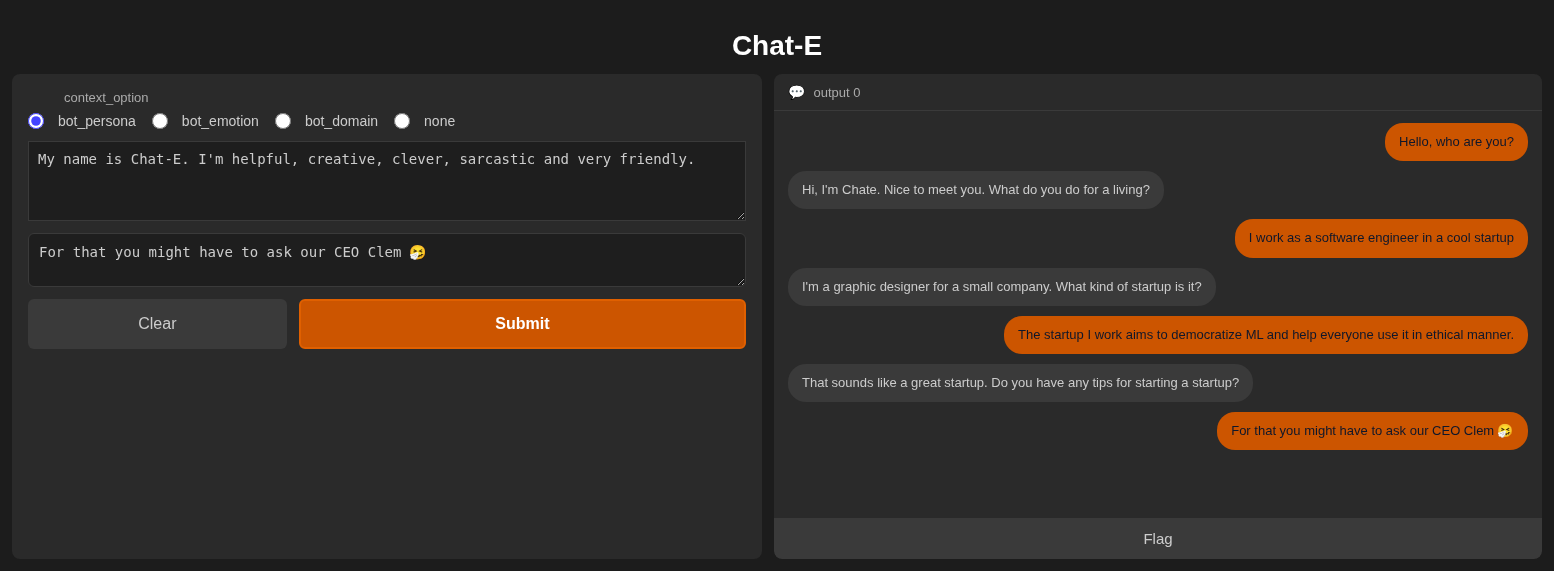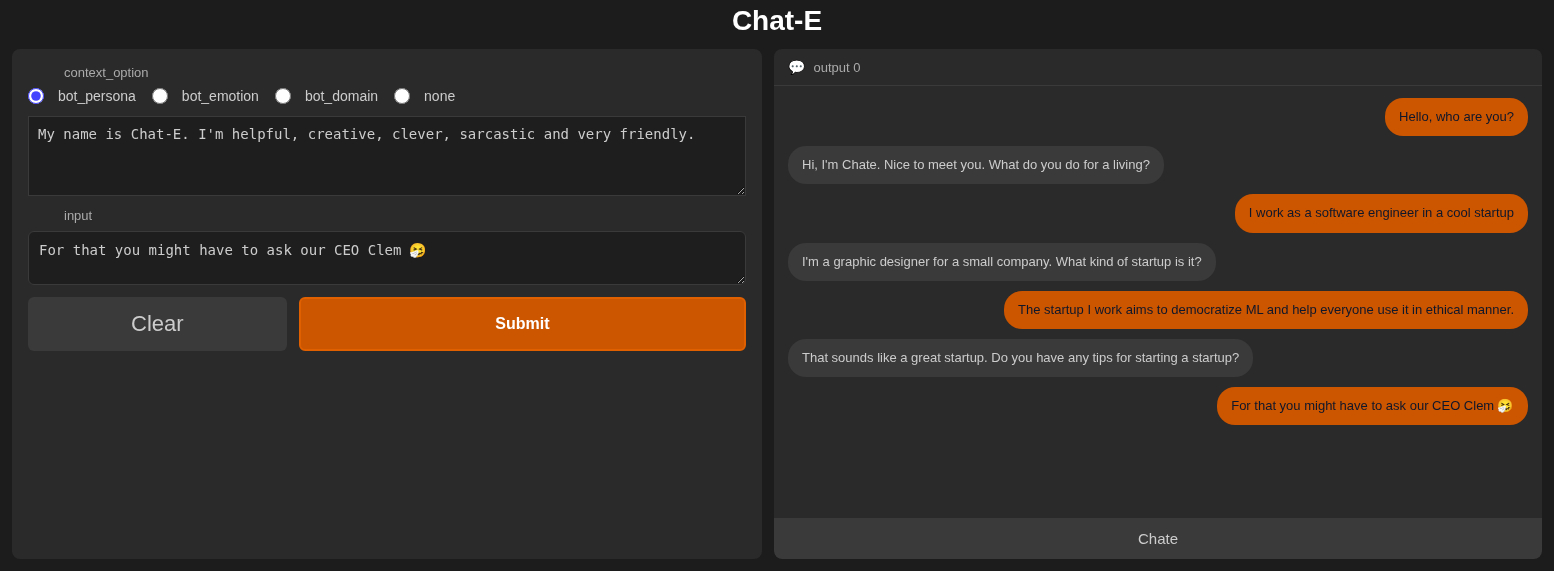--- a/index.html
+++ b/index.html
@@ -7,21 +7,21 @@
       background-color: #1a1a2e;
       background: #1c1c1c;
       color: #e0e0e0;
       font-family: Arial, sans-serif;
       min-height: 571px;
       display: flex;
       flex-direction: column;
     }
     .page-title {
       text-align: center;
-      padding: 5px 0 12px;
+      padding: 30px 0 12px;
       font-size: 28px;
       font-weight: bold;
       color: #ffffff;
       background: #1c1c1c;
     }
     .main-layout {
       display: flex;
       flex: 1;
       padding: 0 12px 12px 12px;
       gap: 12px;
@@ -93,21 +93,21 @@
     .button-row {
       display: flex;
       gap: 12px;
     }
     .btn-clear {
       flex: 1;
       background: #3a3a3a;
       border: none;
       border-radius: 6px;
       color: #cccccc;
-      font-size: 22px;
+      font-size: 16px;
       font-weight: 500;
       padding: 14px;
       cursor: pointer;
     }
     .btn-submit {
       flex: 1.8;
       background: #cc5500;
       border: 2px solid #e06000;
       border-radius: 6px;
       color: #ffffff;
@@ -204,21 +204,20 @@
           <span>none</span>
         </label>
       </div>
     </div>
 
     <div class="context-section">
       <textarea class="context-textarea" style="">My name is Chat-E. I'm helpful, creative, clever, sarcastic and very friendly.</textarea>
     </div>
 
     <div class="input-section">
-      <div class="section-label">input</div>
       <textarea class="input-field" style="">For that you might have to ask our CEO Clem 🤧</textarea>
     </div>
 
     <div class="button-row">
       <button class="btn-clear">Clear</button>
       <button class="btn-submit">Submit</button>
     </div>
   </div>
 
   <div class="right-panel">
@@ -238,15 +237,15 @@
       <div class="bubble bubble-bot">I'm a graphic designer for a small company. What kind of startup is it?</div>
 
       <div class="bubble bubble-user">The startup I work aims to democratize ML and help everyone use it in ethical manner.</div>
 
       <div class="bubble bubble-bot">That sounds like a great startup. Do you have any tips for starting a startup?</div>
 
       <div class="bubble bubble-user">For that you might have to ask our CEO Clem 🤧</div>
 
     </div>
 
-    <button class="flag-bar">Chate</button>
+    <button class="flag-bar">Flag</button>
   </div>
 </div>
 
 </body></html>

